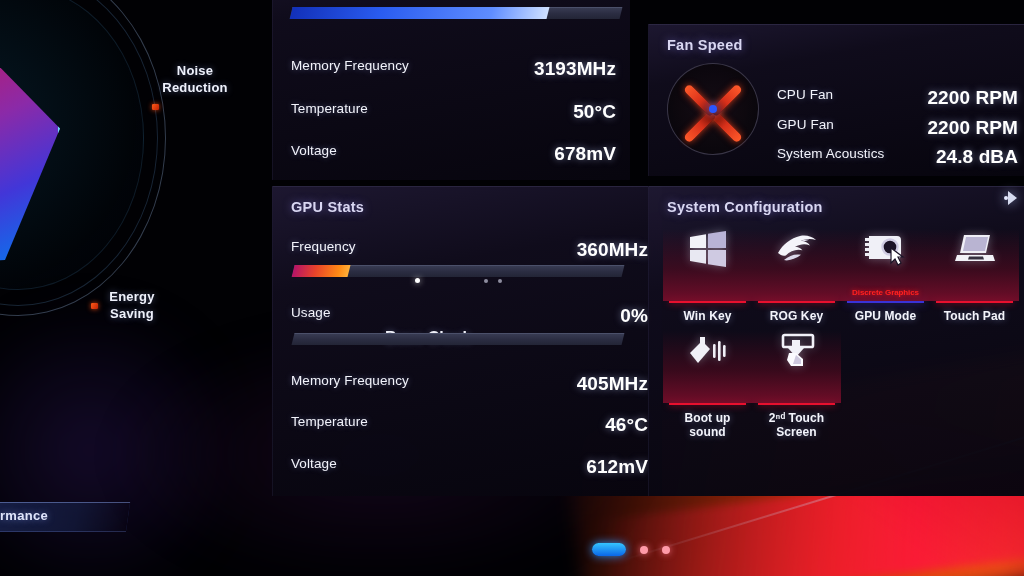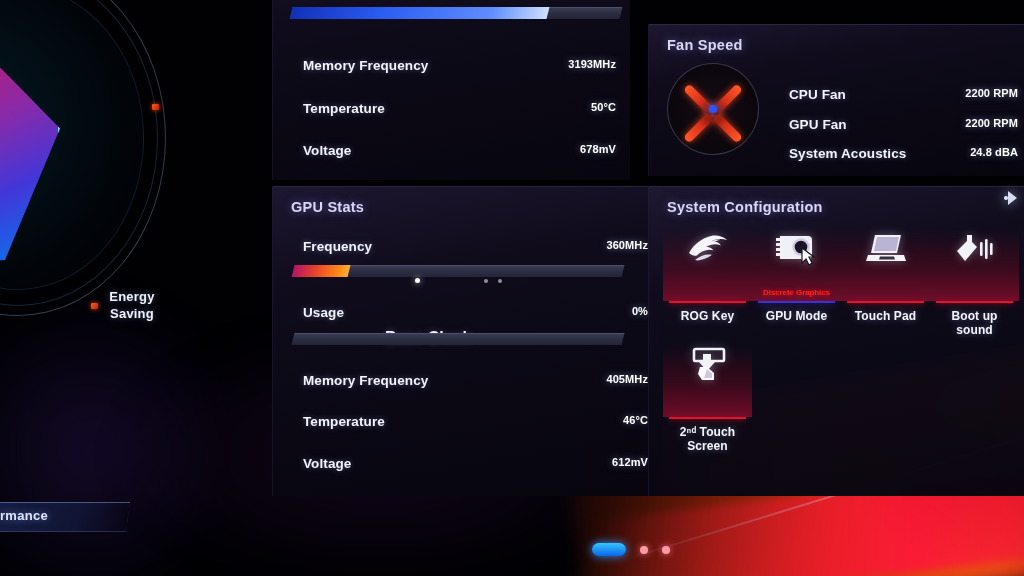--- a/index.html
+++ b/index.html
@@ -109,26 +109,26 @@
   }
   .panel-title {
     position: absolute; left: 18px; top: 12px;
     color: #d9d7f2; font-size: 14.5px; font-weight: 700; letter-spacing: .25px;
     text-shadow: 0 0 9px rgba(150,140,255,.55);
   }
 
   
   .stat-row { position: absolute; left: 18px; right: 14px; height: 18px; }
   .stat-label {
-    position: absolute; left: 12px; color: #f2f3fb; font-size: 13.5px;
-    font-weight: 700; letter-spacing: .1px;
+    position: absolute; left: 0; color: #f2f3fb; font-size: 13.5px;
+    font-weight: 400; letter-spacing: .1px;
     text-shadow: 0 0 6px rgba(170,190,255,.40);
   }
   .stat-value {
-    position: absolute; right: 0; color: #ffffff; font-size: 11px;
+    position: absolute; right: 0; color: #ffffff; font-size: 19px;
     font-weight: 700; letter-spacing: .1px;
     text-shadow: 0 0 7px rgba(190,205,255,.50);
   }
 
   
   .bar-track {
     position: absolute; height: 12px;
     background: linear-gradient(180deg, #3a3d55, #2b2d42 55%, #232536);
     transform: skewX(-14deg);
     overflow: hidden;
@@ -228,20 +228,24 @@
     <div class="radar-ring" id="radar-ring-mid"></div>
     <div class="radar-ring" id="radar-ring-inner"></div>
     <div id="radar-poly"></div>
     <div id="radar-poly-edge"></div>
 
   </div>
 
   <div class="dial-tick" id="tick-noise"></div>
   <div class="dial-tick" id="tick-energy"></div>
 
+  <div class="dial-label" id="label-noise">
+    <div>Noise</div>
+    <div>Reduction</div>
+  </div>
   <div class="dial-label" id="label-energy">
     <div>Energy</div>
     <div>Saving</div>
   </div>
 
   <div id="perf-chip"></div>
   <div id="perf-chip-label">rmance</div>
 
   <div class="panel" id="cpu-panel" style="left:272px; top:-66px; width:358px; height:246px;">
 
@@ -329,20 +333,36 @@
       <span class="stat-value">24.8 dBA</span>
     </div>
   </div>
 
   <div class="panel" id="syscfg-panel" style="left:648px; top:186px; width:386px; height:310px;">
 
     <div class="panel-title">System Configuration</div>
 
     <div id="syscfg-grid">
 
+      <div class="cfg-tile">
+        <div class="cfg-art">
+          <span>
+            <svg class="icon-svg" viewBox="0 0 44 40">
+              <path d="M4 8 L20 5.2 L20 19 L4 19 Z" fill="#f2f2f8"></path>
+              <path d="M22 4.8 L40 2 L40 19 L22 19 Z" fill="#b9b3d6"></path>
+              <path d="M4 21 L20 21 L20 34.8 L4 32 Z" fill="#e8e8f2"></path>
+              <path d="M22 21 L40 21 L40 38 L22 35.2 Z" fill="#cfcae2"></path>
+            </svg>
+          </span>
+        </div>
+        <div class="cfg-underline"></div>
+        <div class="cfg-label">
+          <div>Win Key</div>
+        </div>
+      </div>
 
       <div class="cfg-tile">
         <div class="cfg-art">
           <span>
             <svg class="icon-svg" viewBox="0 0 44 40">
               <path d="M3 24c5-9 13-15 22-17 6-1.3 12 .4 16 4-5-1.6-10-1.2-15 .8 4 .4 7 2 9 4.6-5-2-10-1.4-15 1.4 3 .2 5.6 1.4 7.4 3.4-6-1.6-12 .6-16.6 5.2C8 27.4 5.4 26 3 24Z" fill="#f4f4fa"></path>
               <path d="M9 31c5-4.4 11-6.4 17-5.2-4 3.2-9 5-14.4 5.6L9 31Z" fill="#dcd8ea"></path>
               <path d="M27 11.5c2.4-.8 4.8-1.1 7.2-.9-2 1.2-4.4 1.8-7 1.9l-.2-1Z" fill="#e9e6f4"></path>
             </svg>
           </span>

